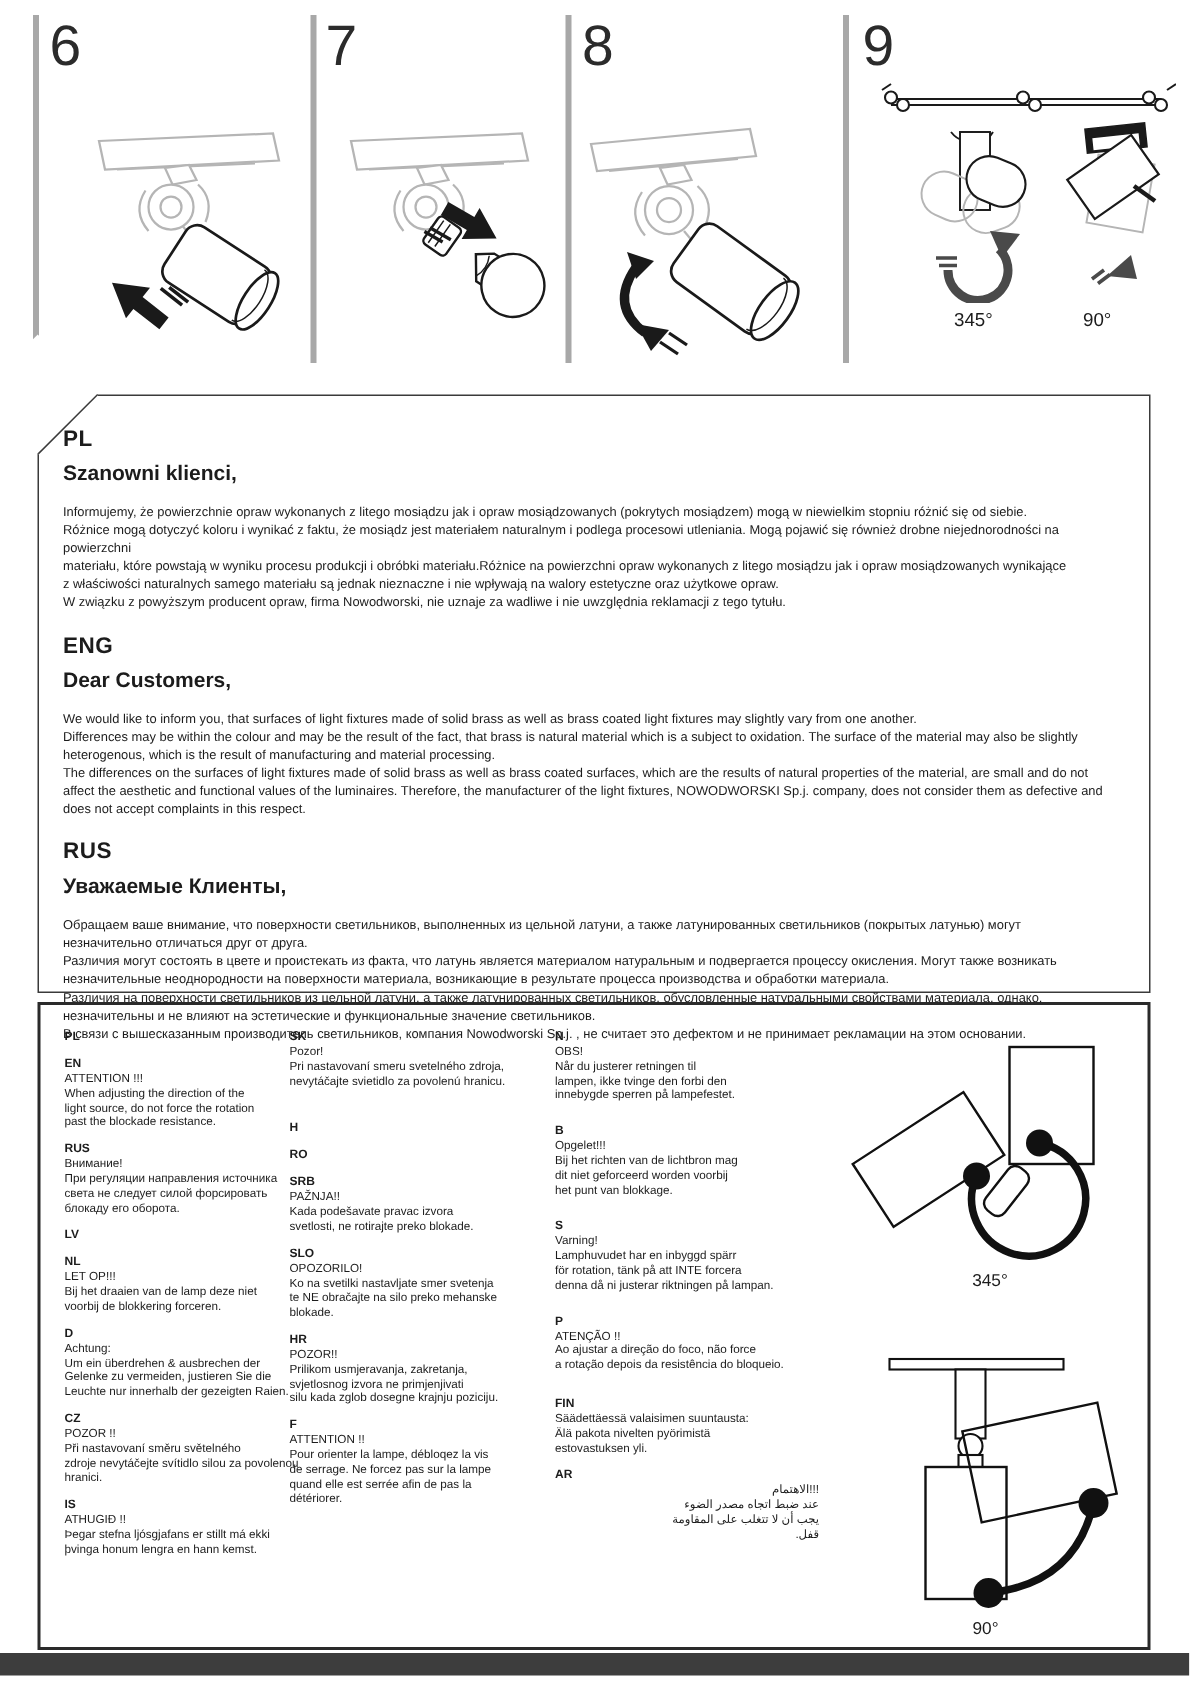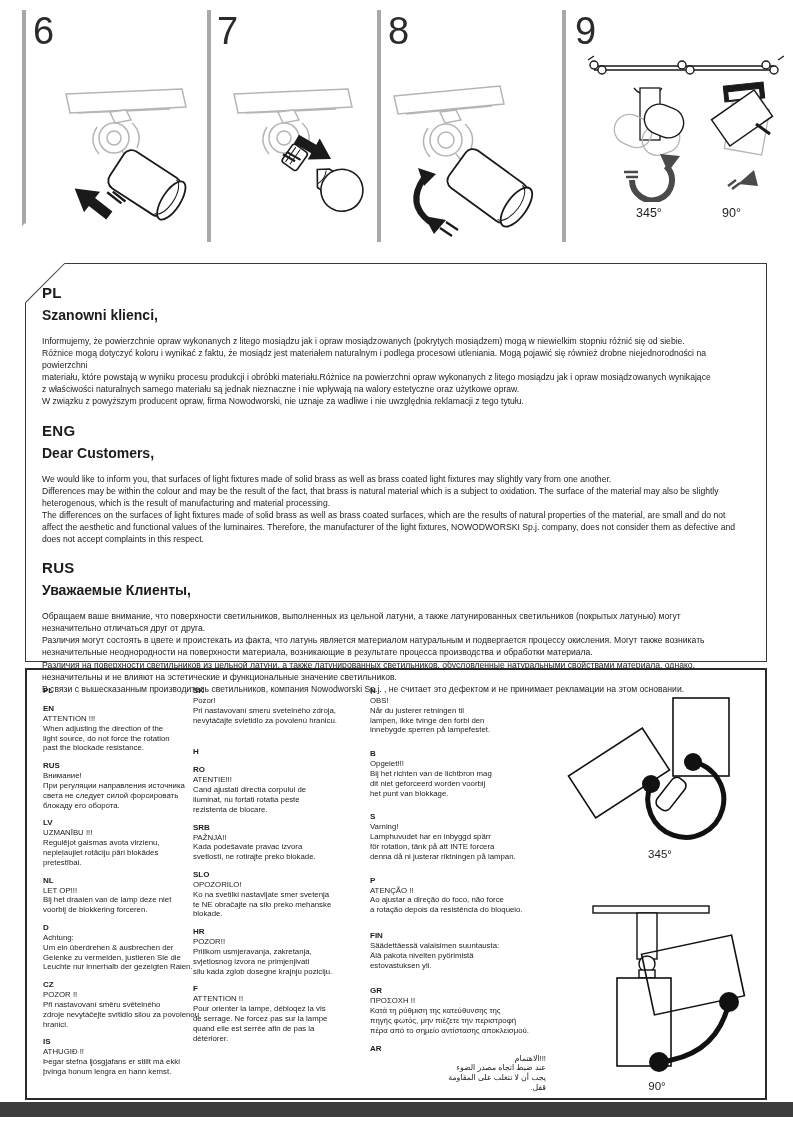--- a/index.html
+++ b/index.html
@@ -221,24 +221,20 @@
         </div>
       <div class="warn">
           <div class="wcode">RUS</div>
           <div class="wtext">Внимание!
 При регуляции направления источника
 света не следует силой форсировать
 блокаду его оборота.</div>
         </div>
       <div class="warn">
           <div class="wcode">LV</div>
-          <div class="wtext">UZMANĪBU !!!
-Regulējot gaismas avota virzienu,
-nepieļaujiet rotāciju pāri blokādes
-pretestībai.</div>
         </div>
       <div class="warn">
           <div class="wcode">NL</div>
           <div class="wtext">LET OP!!!
 Bij het draaien van de lamp deze niet
 voorbij de blokkering forceren.</div>
         </div>
       <div class="warn">
           <div class="wcode">D</div>
           <div class="wtext">Achtung:
@@ -266,24 +262,20 @@
           <div class="wcode">SK</div>
           <div class="wtext">Pozor!
 Pri nastavovaní smeru svetelného zdroja,
 nevytáčajte svietidlo za povolenú hranicu.</div>
         </div>
       <div class="warn" style="margin-top:22px">
           <div class="wcode">H</div>
         </div>
       <div class="warn">
           <div class="wcode">RO</div>
-          <div class="wtext">ATENTIE!!!
-Cand ajustati directia corpului de
-iluminat, nu fortati rotatia peste
-rezistenta de blocare.</div>
         </div>
       <div class="warn">
           <div class="wcode">SRB</div>
           <div class="wtext">PAŽNJA!!
 Kada podešavate pravac izvora
 svetlosti, ne rotirajte preko blokade.</div>
         </div>
       <div class="warn">
           <div class="wcode">SLO</div>
           <div class="wtext">OPOZORILO!
@@ -333,27 +325,20 @@
           <div class="wcode">P</div>
           <div class="wtext">ATENÇÃO !!
 Ao ajustar a direção do foco, não force
 a rotação depois da resistência do bloqueio.</div>
         </div>
       <div class="warn" style="margin-top:16px">
           <div class="wcode">FIN</div>
           <div class="wtext">Säädettäessä valaisimen suuntausta:
 Älä pakota nivelten pyörimistä
 estovastuksen yli.</div>
-        </div>
-      <div class="warn" style="margin-top:16px">
-          <div class="wcode">GR</div>
-          <div class="wtext">ΠΡΟΣΟΧΗ !!
-Κατά τη ρύθμιση της κατεύθυνσης της
-πηγής φωτός, μην πιέζετε την περιστροφή
-πέρα από το σημείο αντίστασης αποκλεισμού.</div>
         </div>
       <div class="warn ar" style="margin-top:4px">
           <div class="wcode">AR</div>
           <div class="wtext">!!!الاهتمام
 عند ضبط اتجاه مصدر الضوء
 يجب أن لا تتغلب على المقاومة
 قفل.</div>
         </div>
     </div>
 

